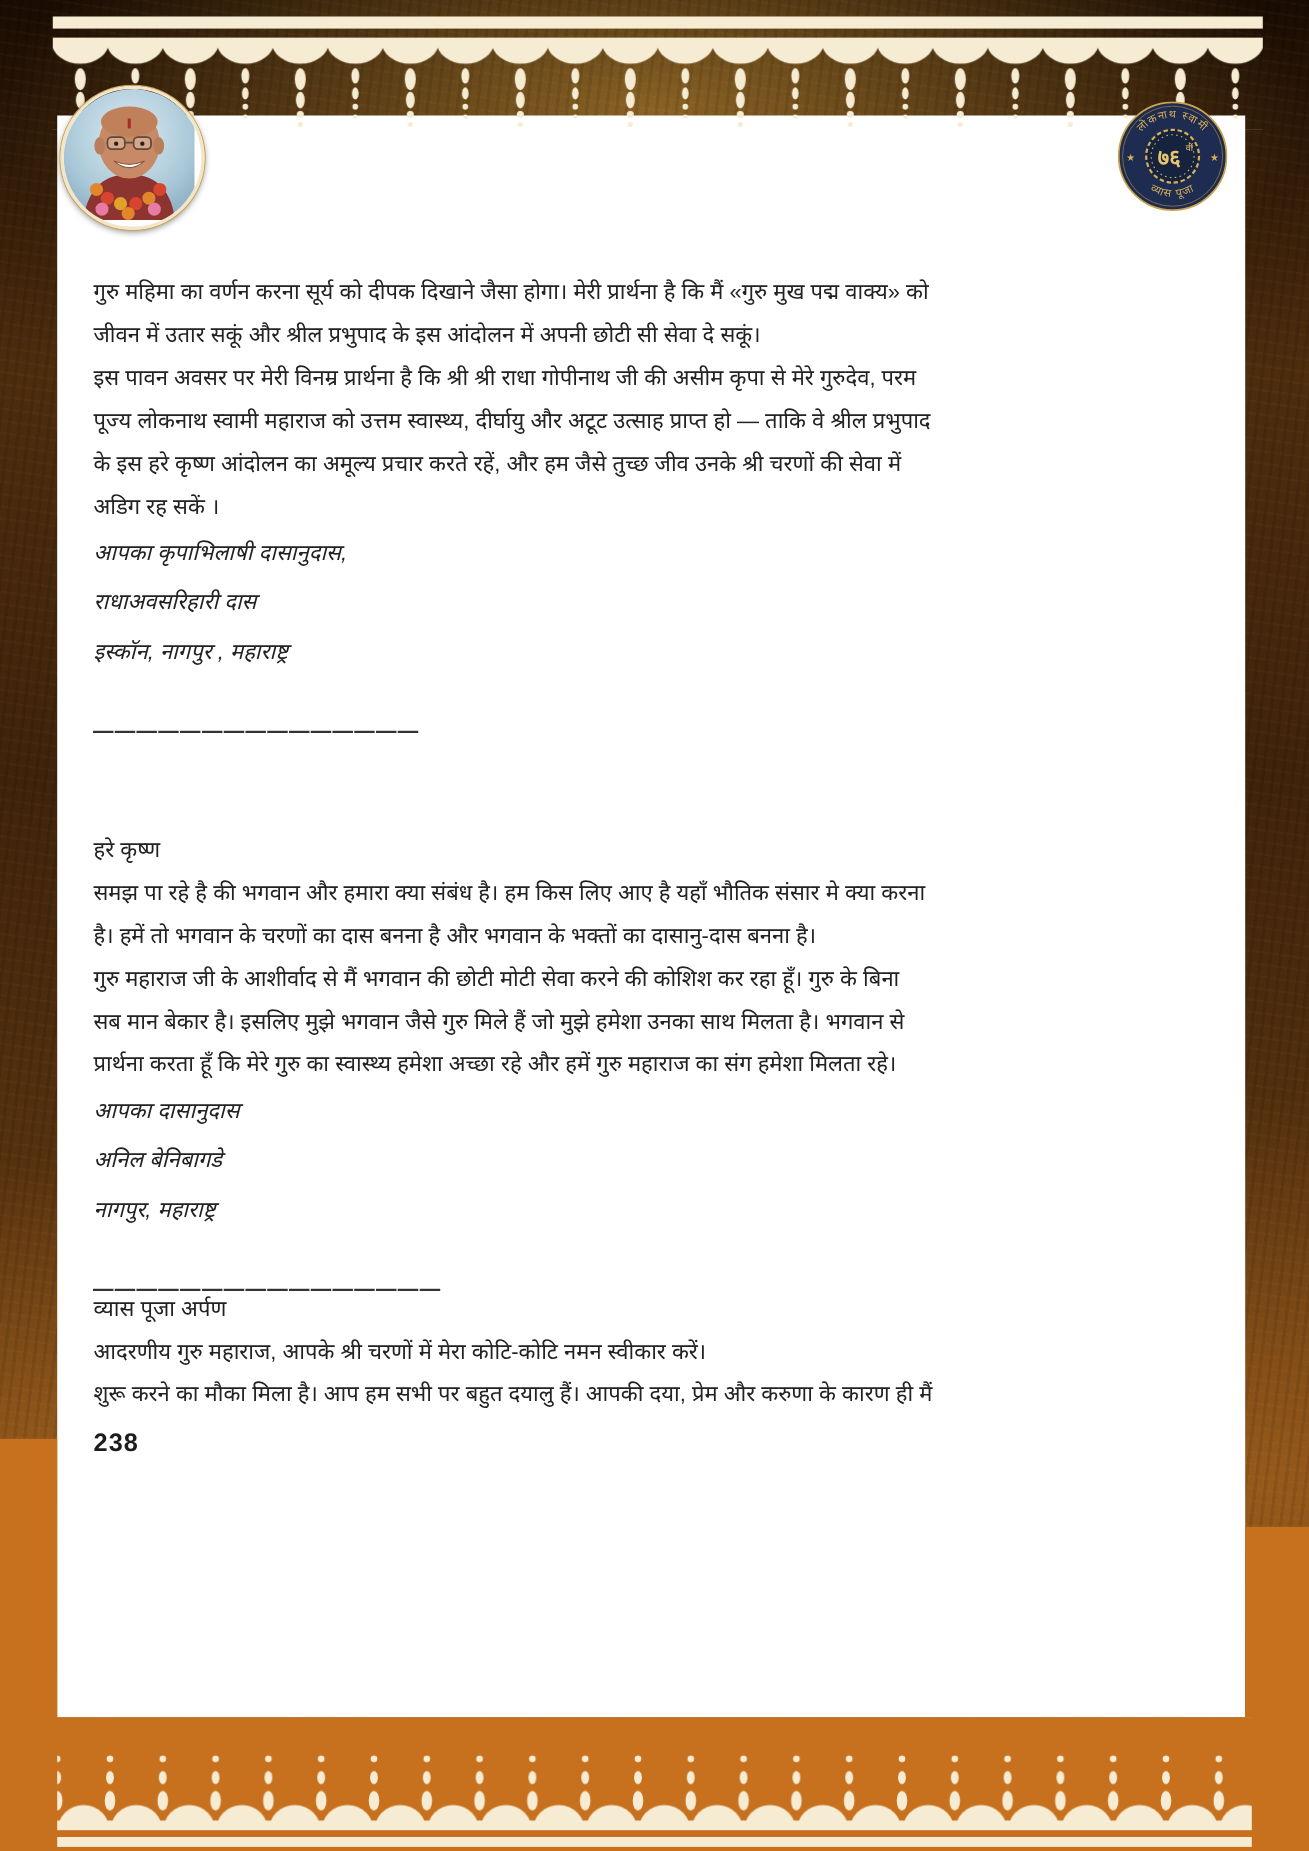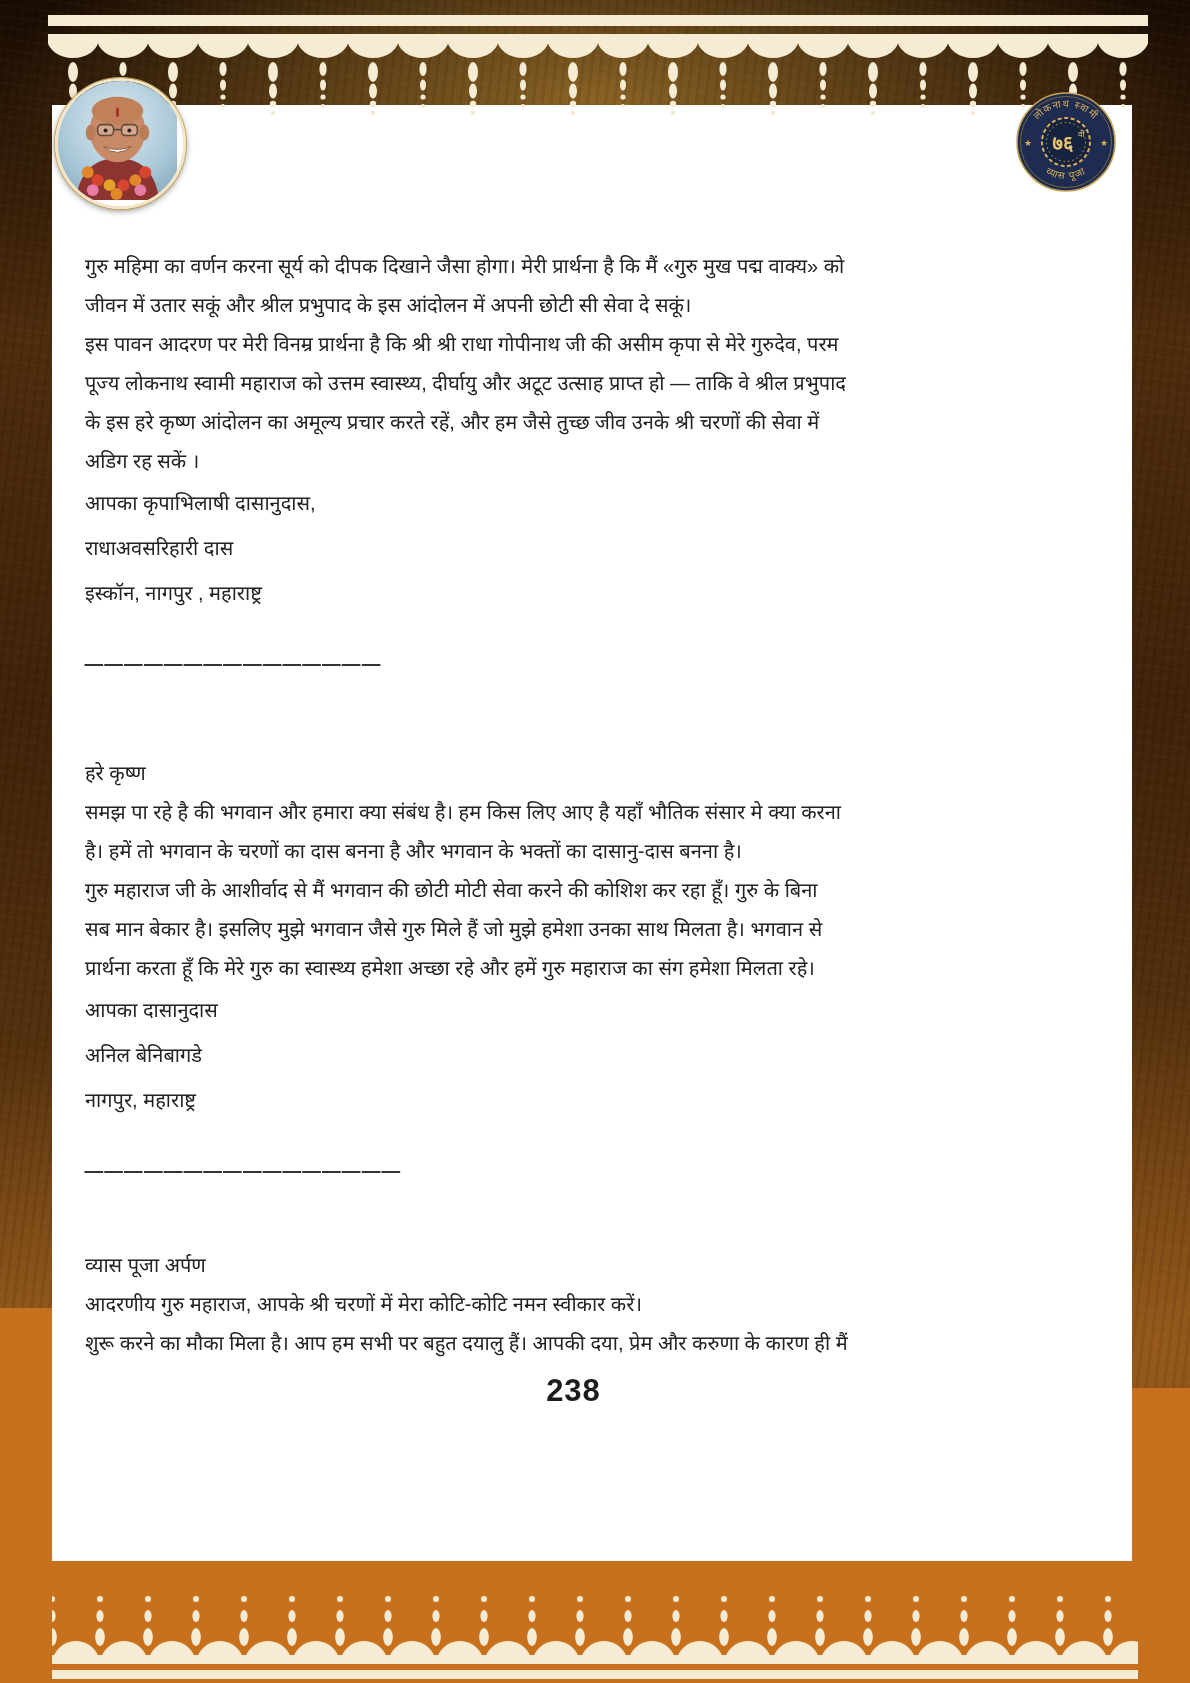--- a/index.html
+++ b/index.html
@@ -22,25 +22,25 @@
   .orange-left{left:0;top:1308px;width:52px;height:375px;}
   .orange-right{left:1132px;top:1388px;width:58px;height:295px;}
   .orange-bottom{left:0;top:1561px;width:1190px;height:122px;}
   .deco{position:absolute;left:0;pointer-events:none;}
   .photo{position:absolute;left:55px;top:78px;width:125px;height:125px;border-radius:50%;
     overflow:hidden;border:3px solid #f3e6c8;box-shadow:0 0 0 1px #caa34f,0 2px 6px rgba(0,0,0,.45);}
   .badge{position:absolute;left:1016px;top:92px;width:100px;height:100px;}
   .content{position:absolute;left:52px;top:105px;width:1080px;height:1456px;
     box-sizing:border-box;padding:142px 70px 0 33px;color:#222;}
   .line{font-size:20px;line-height:39px;white-space:nowrap;}
-  .sig .line{line-height:45px;}
+  .sig .line{line-height:45px;font-style:italic;}
   .separator{font-size:32px;line-height:30px;letter-spacing:2px;color:#333;margin-top:18px;}
   .letter2{margin-top:90px;}
-  .letter3{margin-top:75px;}
-  .page-number{margin-top:10px;text-align:center;font-size:31px;font-weight:bold;
+  .letter3{}
+  .page-number{margin-top:10px;text-align:left;font-size:23px;font-weight:bold;
     color:#1c1c1c;letter-spacing:1px;width:977px;}
 </style>
 </head>
 <body>
 
 <div class="page">
   <div class="texture"></div>
 
   <div class="panel"></div>
 
@@ -146,21 +146,21 @@
       <text x="47" y="58" font-size="20" font-weight="bold" fill="#e7c56f" text-anchor="middle">७६</text>
       <text x="62" y="45" font-size="8" fill="#e7c56f">वीं</text>
     </svg>
   </div>
 
   <div class="content">
 
     <div>
       <div class="line">गुरु महिमा का वर्णन करना सूर्य को दीपक दिखाने जैसा होगा। मेरी प्रार्थना है कि मैं «गुरु मुख पद्म वाक्य» को</div>
       <div class="line">जीवन में उतार सकूं और श्रील प्रभुपाद के इस आंदोलन में अपनी छोटी सी सेवा दे सकूं।</div>
-      <div class="line">इस पावन आदरण पर मेरी विनम्र प्रार्थना है कि श्री श्री राधा गोपीनाथ जी की असीम कृपा से मेरे गुरुदेव, परम</div>
+      <div class="line">इस पावन अवसर पर मेरी विनम्र प्रार्थना है कि श्री श्री राधा गोपीनाथ जी की असीम कृपा से मेरे गुरुदेव, परम</div>
       <div class="line">पूज्य लोकनाथ स्वामी महाराज को उत्तम स्वास्थ्य, दीर्घायु और अटूट उत्साह प्राप्त हो — ताकि वे श्रील प्रभुपाद</div>
       <div class="line">के इस हरे कृष्ण आंदोलन का अमूल्य प्रचार करते रहें, और हम जैसे तुच्छ जीव उनके श्री चरणों की सेवा में</div>
       <div class="line">अडिग रह सकें ।</div>
       <div class="sig">
         <div class="line">आपका कृपाभिलाषी दासानुदास,</div>
         <div class="line">राधाअवसरिहारी दास</div>
         <div class="line">इस्कॉन, नागपुर , महाराष्ट्र</div>
       </div>
       <div class="separator">_______________</div>
     </div>

